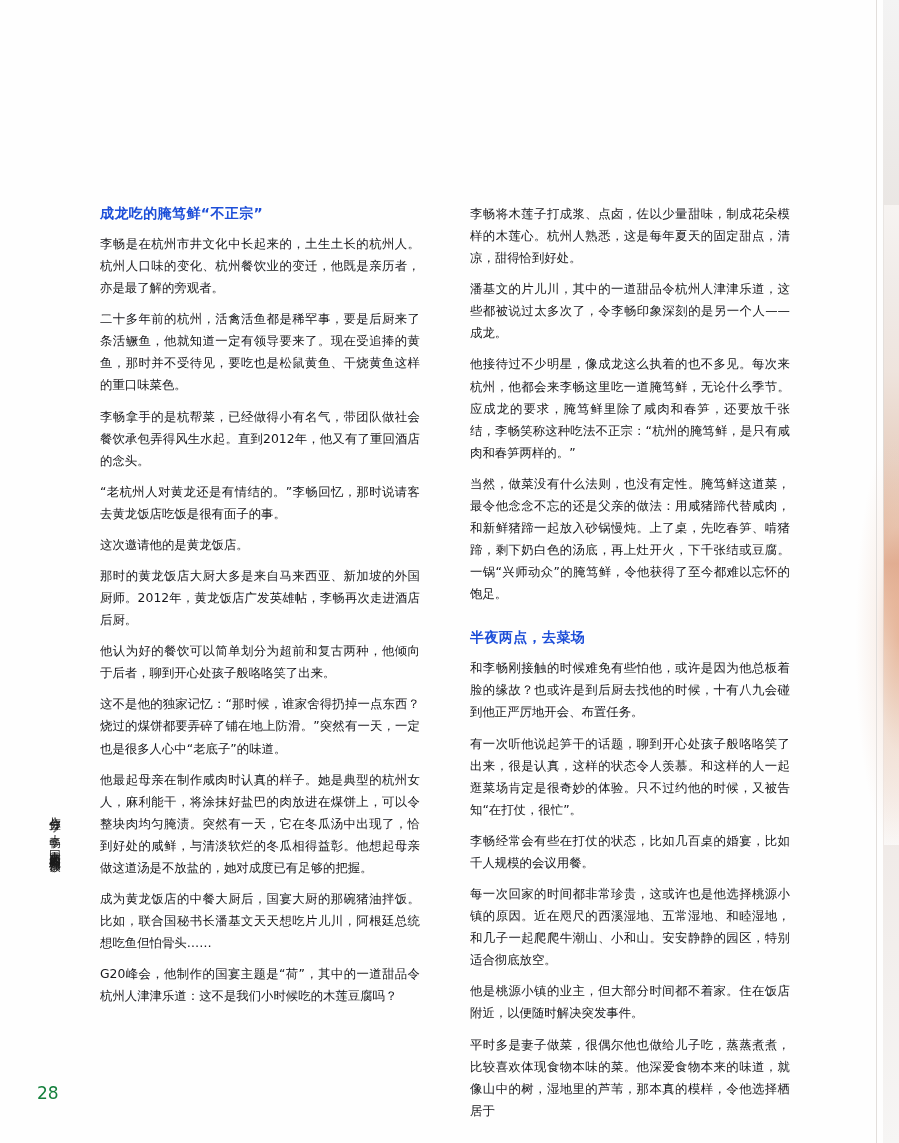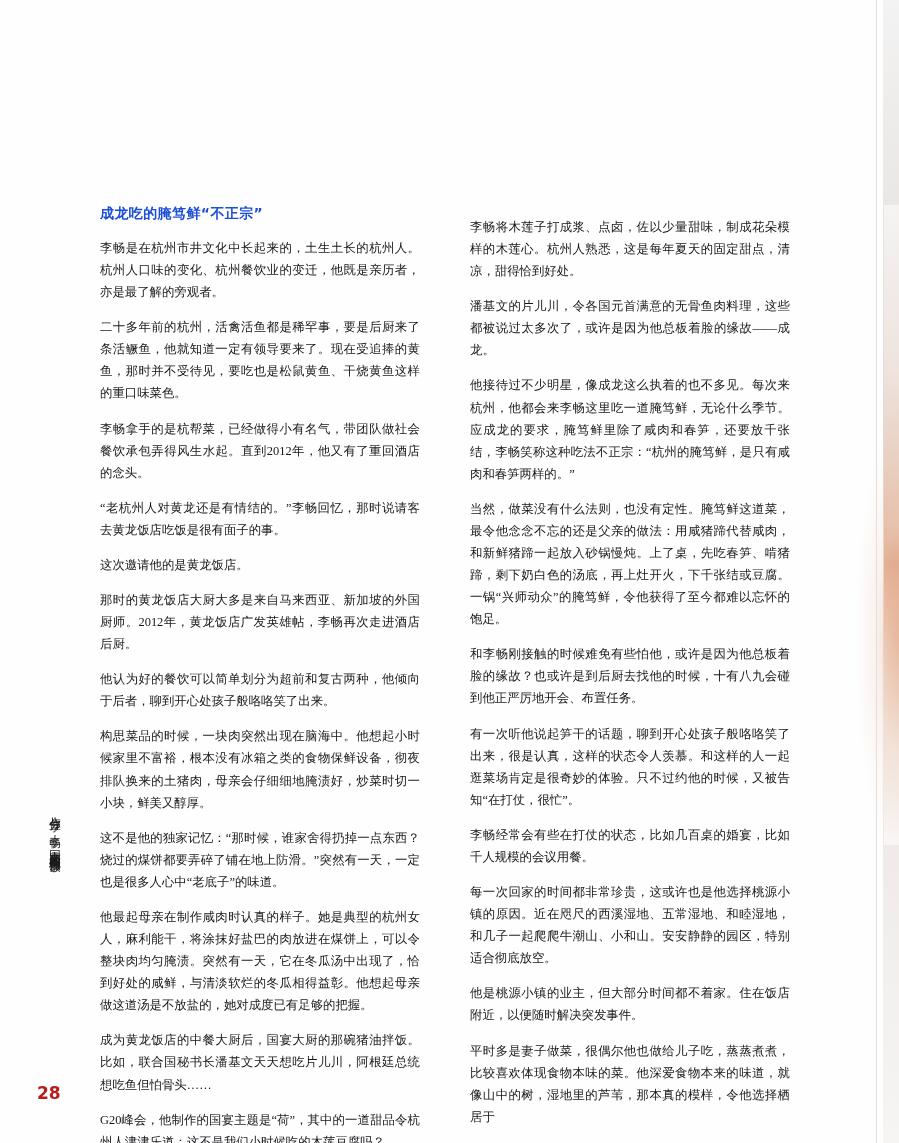--- a/index.html
+++ b/index.html
@@ -85,22 +85,22 @@
     color: #1a1a1a;
     font-family: "DejaVu Sans", sans-serif;
     white-space: nowrap;
   }
 
   .folio {
     position: absolute;
     left: 37px;
     top: 1083px;
     font-size: 17px;
-    font-weight: bold;
-    color: #b91c1c;
+    font-weight: normal;
+    color: #15803d;
     font-family: "DejaVu Sans", sans-serif;
   }
 
   
   .col {
     position: absolute;
     width: 320px;
     top: 203px;
     font-family: "DejaVu Sans", sans-serif;
     color: #16161a;
@@ -113,28 +113,27 @@
     font-weight: bold;
     letter-spacing: .4px;
     color: #1d4ed8;
     margin: 0 0 9px 0;
     line-height: 1.5;
   }
   .heading.mid {
     margin-top: 22px;
   }
   p.para {
-    margin: 13px 0 9px 0;
+    margin: 0 0 9px 0;
     font-size: 12.4px;
     line-height: 1.78;
     text-align: justify;
     text-justify: inter-ideograph;
     text-indent: 2em;
     color: #17171b;
-    font-family: Liberation Serif, serif;
   }
   p.para.noindent { text-indent: 0; }
 </style>
 </head>
 <body>
 
 <div id="page">
 
   <div class="photo-edge"></div>
   <div class="photo-block"></div>
@@ -146,32 +145,32 @@
 
   <div class="col" id="col-left">
     <h2 class="heading">成龙吃的腌笃鲜“不正宗”</h2>
     <p class="para noindent">李畅是在杭州市井文化中长起来的，土生土长的杭州人。杭州人口味的变化、杭州餐饮业的变迁，他既是亲历者，亦是最了解的旁观者。</p>
     <p class="para noindent">二十多年前的杭州，活禽活鱼都是稀罕事，要是后厨来了条活鳜鱼，他就知道一定有领导要来了。现在受追捧的黄鱼，那时并不受待见，要吃也是松鼠黄鱼、干烧黄鱼这样的重口味菜色。</p>
     <p class="para noindent">李畅拿手的是杭帮菜，已经做得小有名气，带团队做社会餐饮承包弄得风生水起。直到2012年，他又有了重回酒店的念头。</p>
     <p class="para noindent">“老杭州人对黄龙还是有情结的。”李畅回忆，那时说请客去黄龙饭店吃饭是很有面子的事。</p>
     <p class="para noindent">这次邀请他的是黄龙饭店。</p>
     <p class="para noindent">那时的黄龙饭店大厨大多是来自马来西亚、新加坡的外国厨师。2012年，黄龙饭店广发英雄帖，李畅再次走进酒店后厨。</p>
     <p class="para noindent">他认为好的餐饮可以简单划分为超前和复古两种，他倾向于后者，聊到开心处孩子般咯咯笑了出来。</p>
-    <p class="para noindent">构思菜品的时候，一块肉突然出现在脑海中。他想起小时候家里不富裕，根本没有冰箱之类的食物保鲜设备，彻夜排队换来的土猪肉，母亲会仔细细地腌渍好，炒菜时切一小块，鲜美又醇厚。</p>
     <p class="para noindent">这不是他的独家记忆：“那时候，谁家舍得扔掉一点东西？烧过的煤饼都要弄碎了铺在地上防滑。”突然有一天，一定也是很多人心中“老底子”的味道。</p>
     <p class="para noindent">他最起母亲在制作咸肉时认真的样子。她是典型的杭州女人，麻利能干，将涂抹好盐巴的肉放进在煤饼上，可以令整块肉均匀腌渍。突然有一天，它在冬瓜汤中出现了，恰到好处的咸鲜，与清淡软烂的冬瓜相得益彰。他想起母亲做这道汤是不放盐的，她对成度已有足够的把握。</p>
     <p class="para noindent">成为黄龙饭店的中餐大厨后，国宴大厨的那碗猪油拌饭。比如，联合国秘书长潘基文天天想吃片儿川，阿根廷总统想吃鱼但怕骨头……</p>
     <p class="para noindent">G20峰会，他制作的国宴主题是“荷”，其中的一道甜品令杭州人津津乐道：这不是我们小时候吃的木莲豆腐吗？</p>
   </div>
 
   <div class="col" id="col-right">
     <p class="para noindent">李畅将木莲子打成浆、点卤，佐以少量甜味，制成花朵模样的木莲心。杭州人熟悉，这是每年夏天的固定甜点，清凉，甜得恰到好处。</p>
-    <p class="para noindent">潘基文的片儿川，令各国元首满意的无骨鱼肉料理，这些都被说过太多次了，或许是因为他总板着脸的缘故——成龙。</p>
+    <p class="para noindent">潘基文的片儿川，其中的一道甜品令杭州人津津乐道，这些都被说过太多次了，令李畅印象深刻的是另一个人——成龙。</p>
     <p class="para noindent">他接待过不少明星，像成龙这么执着的也不多见。每次来杭州，他都会来李畅这里吃一道腌笃鲜，无论什么季节。应成龙的要求，腌笃鲜里除了咸肉和春笋，还要放千张结，李畅笑称这种吃法不正宗：“杭州的腌笃鲜，是只有咸肉和春笋两样的。”</p>
     <p class="para noindent">当然，做菜没有什么法则，也没有定性。腌笃鲜这道菜，最令他念念不忘的还是父亲的做法：用咸猪蹄代替咸肉，和新鲜猪蹄一起放入砂锅慢炖。上了桌，先吃春笋、啃猪蹄，剩下奶白色的汤底，再上灶开火，下千张结或豆腐。一锅“兴师动众”的腌笃鲜，令他获得了至今都难以忘怀的饱足。</p>
+    <h2 class="heading mid">半夜两点，去菜场</h2>
     <p class="para noindent">和李畅刚接触的时候难免有些怕他，或许是因为他总板着脸的缘故？也或许是到后厨去找他的时候，十有八九会碰到他正严厉地开会、布置任务。</p>
     <p class="para noindent">有一次听他说起笋干的话题，聊到开心处孩子般咯咯笑了出来，很是认真，这样的状态令人羡慕。和这样的人一起逛菜场肯定是很奇妙的体验。只不过约他的时候，又被告知“在打仗，很忙”。</p>
     <p class="para noindent">李畅经常会有些在打仗的状态，比如几百桌的婚宴，比如千人规模的会议用餐。</p>
     <p class="para noindent">每一次回家的时间都非常珍贵，这或许也是他选择桃源小镇的原因。近在咫尺的西溪湿地、五常湿地、和睦湿地，和几子一起爬爬牛潮山、小和山。安安静静的园区，特别适合彻底放空。</p>
     <p class="para noindent">他是桃源小镇的业主，但大部分时间都不着家。住在饭店附近，以便随时解决突发事件。</p>
     <p class="para noindent">平时多是妻子做菜，很偶尔他也做给儿子吃，蒸蒸煮煮，比较喜欢体现食物本味的菜。他深爱食物本来的味道，就像山中的树，湿地里的芦苇，那本真的模样，令他选择栖居于</p>
   </div>
 
 </div>
 

